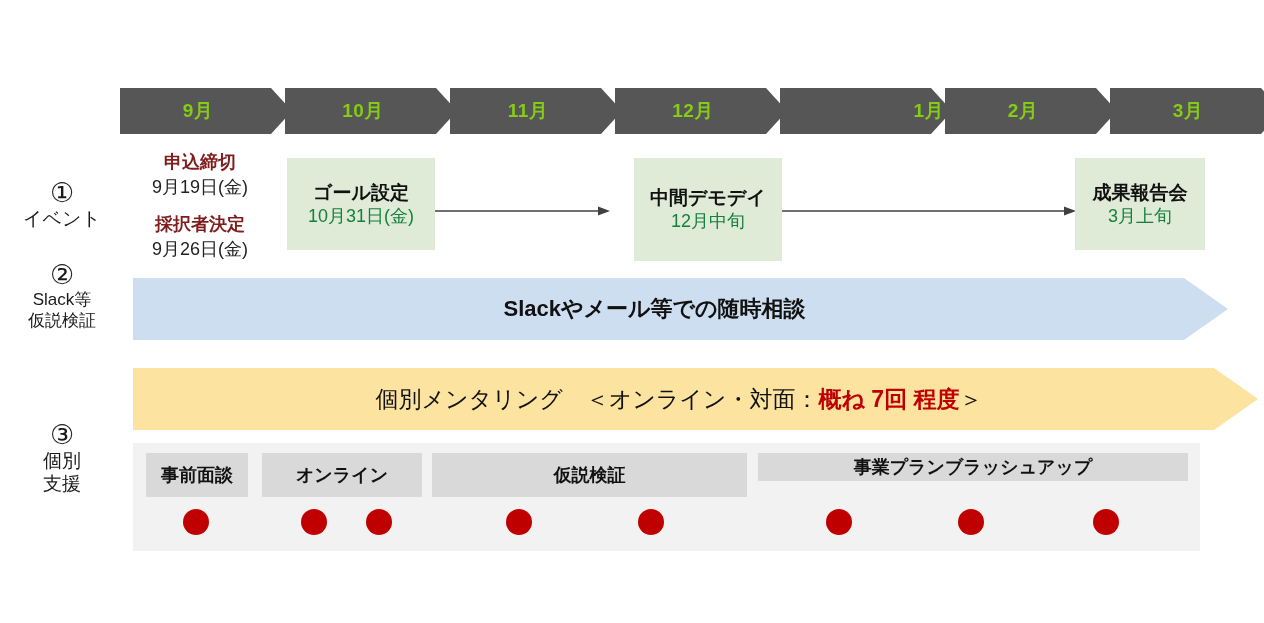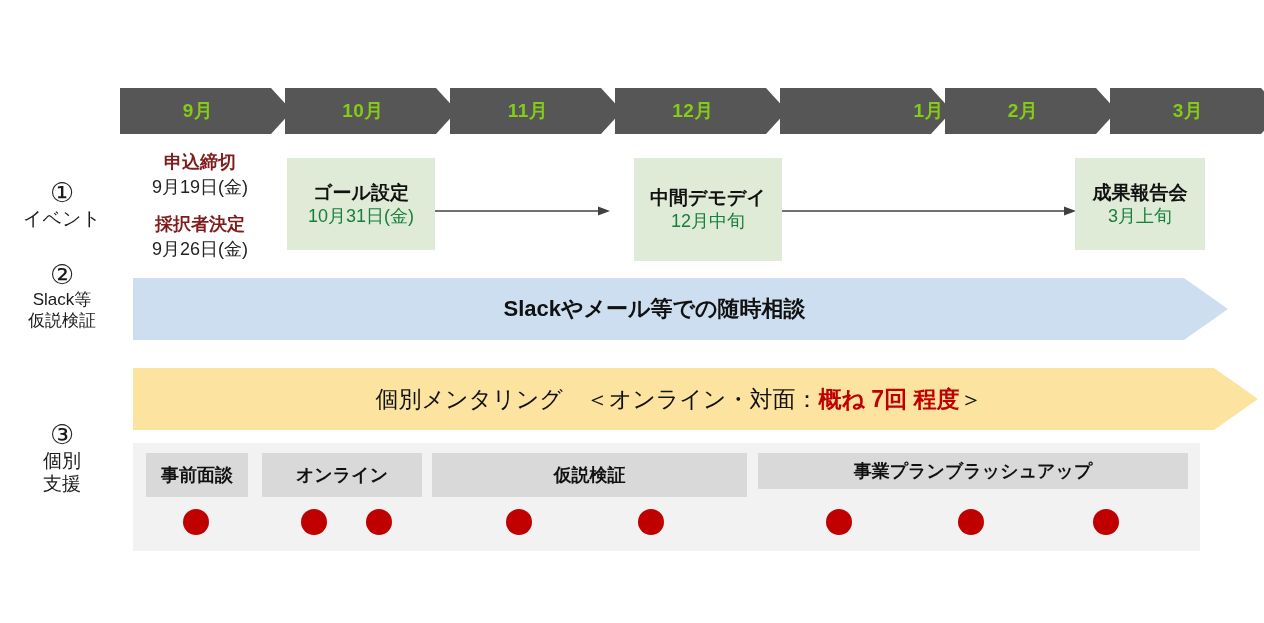--- a/index.html
+++ b/index.html
@@ -248,21 +248,21 @@
 
   <div class="support-chip" style="left:146px; top:453px; width:102px; height:44px;">
     <span>事前面談</span>
   </div>
   <div class="support-chip" style="left:262px; top:453px; width:160px; height:44px;">
     <span>オンライン</span>
   </div>
   <div class="support-chip" style="left:432px; top:453px; width:315px; height:44px;">
     <span>仮説検証</span>
   </div>
-  <div class="support-chip" style="left:758px; top:453px; width:430px; height:36px;">
+  <div class="support-chip" style="left:758px; top:453px; width:430px; height:28px;">
     <span>事業プランブラッシュアップ</span>
   </div>
 
   <div class="dot" style="left:183px; top:509px;"></div>
   <div class="dot" style="left:301px; top:509px;"></div>
   <div class="dot" style="left:366px; top:509px;"></div>
   <div class="dot" style="left:506px; top:509px;"></div>
   <div class="dot" style="left:638px; top:509px;"></div>
   <div class="dot" style="left:826px; top:509px;"></div>
   <div class="dot" style="left:958px; top:509px;"></div>

